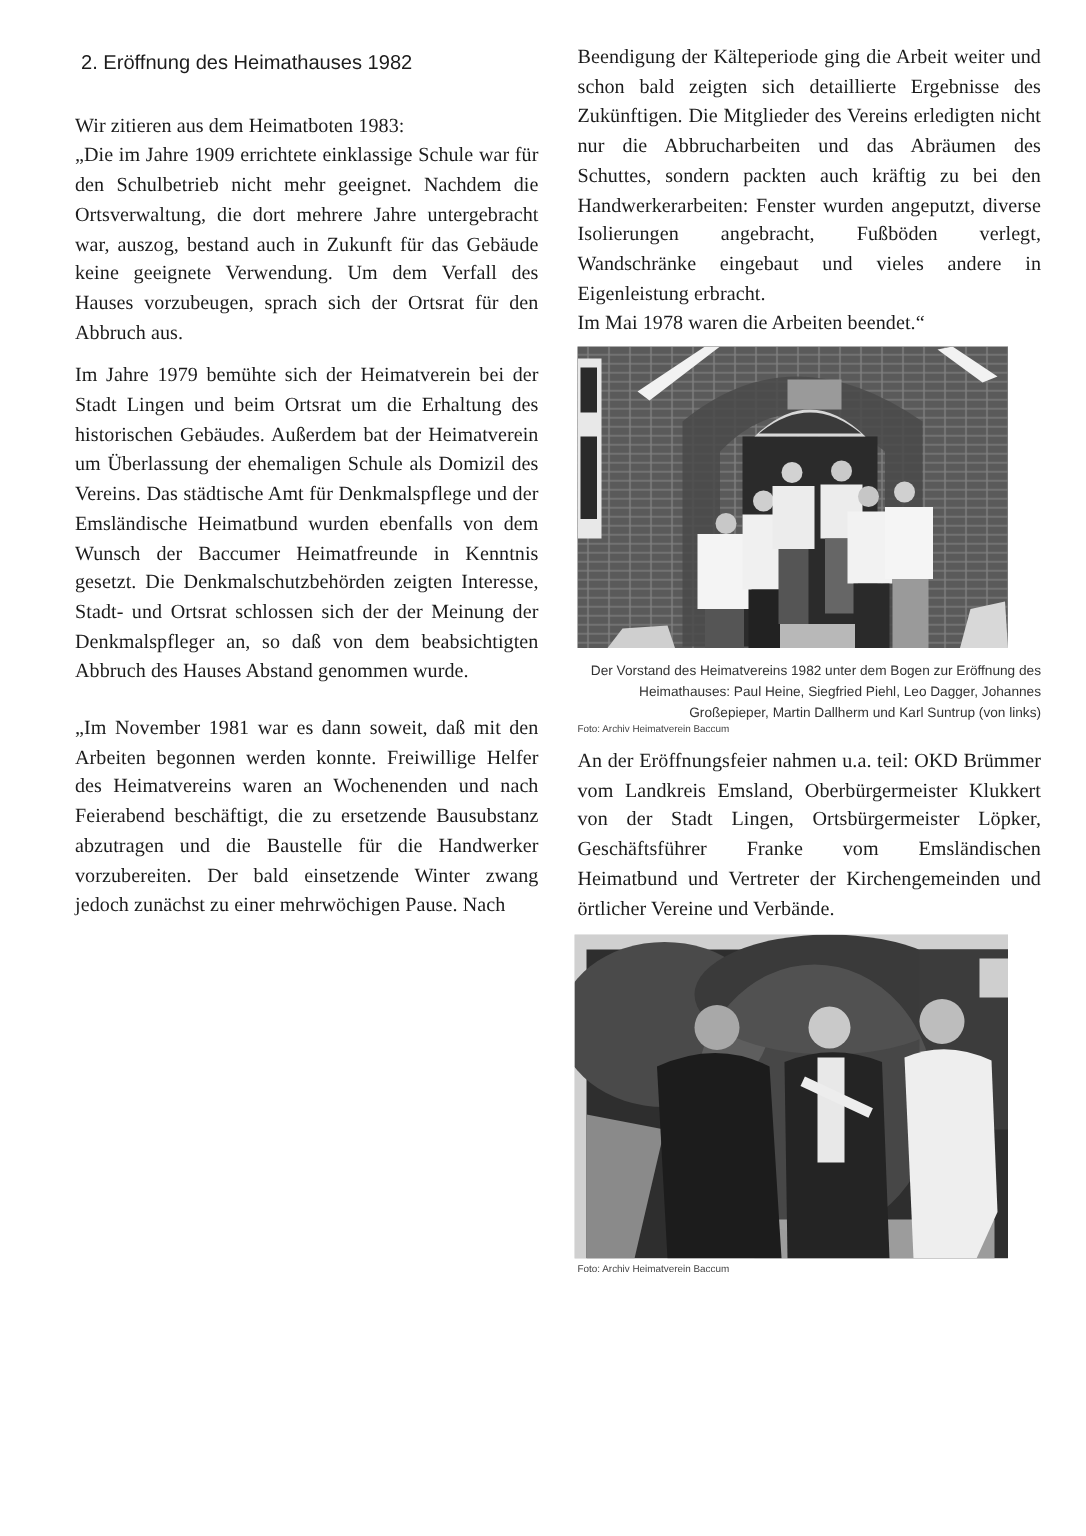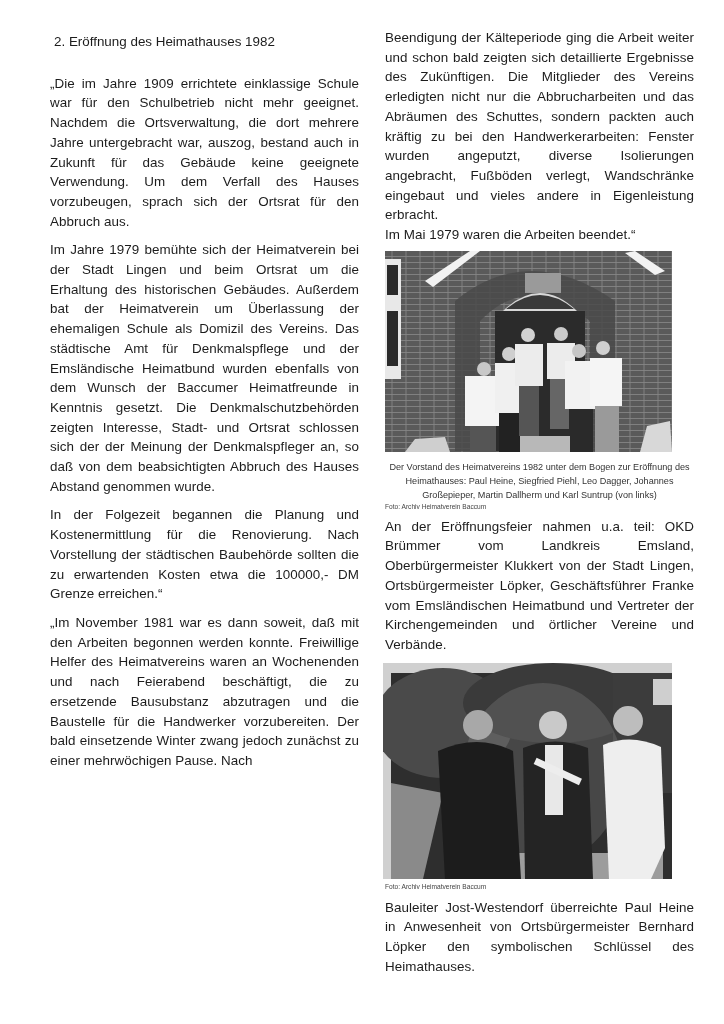--- a/index.html
+++ b/index.html
@@ -2,53 +2,53 @@
 <html><head>
 <meta charset="utf-8">
 <style>
   html, body { margin: 0; padding: 0; background: #ffffff; }
   body { width: 724px; height: 1024px; position: relative; overflow: hidden;
          font-family: "Liberation Sans", sans-serif; color: #1c1c1c; }
   .page { position: absolute; left: 0; top: 0; width: 724px; height: 1024px; background: #fff; }
   .col { position: absolute; top: 28px; width: 309px; }
   .col-left { left: 50px; }
   .col-right { left: 385px; }
-  .p { margin: 0; font-size: 13.4px; line-height: 19.7px; text-align: justify; letter-spacing: 0.05px; }
+  .p { margin: 0; font-size: 13.4px; line-height: 19.7px; text-align: justify; letter-spacing: 0.05px; font-family: Liberation Serif, serif; }
   .gap { height: 9px; }
   .heading { margin: 4px; font-size: 13.4px; line-height: 19.7px; }
   .photo { position: relative; overflow: hidden; }
   .photo1 { width: 287px; height: 201px; margin-top: 6px;
             background: #6e6e6e; }
   .photo2 { width: 289px; height: 216px; margin-top: 8px; margin-left: -2px;
             background: #cfcfcf; }
-  .caption { margin: 0; font-size: 9.1px; line-height: 14px; color: #333; text-align: center; }
+  .caption { margin: 0; font-size: 9.1px; line-height: 14px; color: #333; text-align: right; }
   .credit { margin: 0; font-size: 6.6px; line-height: 10px; color: #444; }
   svg { display: block; }
 </style>
 </head>
 <body>
 
 <div class="page">
 
   <div class="col col-left">
     <p class="heading">2. Eröffnung des Heimathauses 1982</p>
     <div class="gap"></div>
     <div class="gap"></div>
+    <p class="p">Wir zitieren aus dem Heimatboten 1983:</p>
     <p class="p">„Die im Jahre 1909 errichtete einklassige Schule war für den Schulbetrieb nicht mehr geeignet. Nachdem die Ortsverwaltung, die dort mehrere Jahre untergebracht war, auszog, bestand auch in Zukunft für das Gebäude keine geeignete Verwendung. Um dem Verfall des Hauses vorzubeugen, sprach sich der Ortsrat für den Abbruch aus.</p>
     <div class="gap"></div>
     <p class="p">Im Jahre 1979 bemühte sich der Heimatverein bei der Stadt Lingen und beim Ortsrat um die Erhaltung des historischen Gebäudes. Außerdem bat der Heimatverein um Überlassung der ehemaligen Schule als Domizil des Vereins. Das städtische Amt für Denkmalspflege und der Emsländische Heimatbund wurden ebenfalls von dem Wunsch der Baccumer Heimatfreunde in Kenntnis gesetzt. Die Denkmalschutzbehörden zeigten Interesse, Stadt- und Ortsrat schlossen sich der der Meinung der Denkmalspfleger an, so daß von dem beabsichtigten Abbruch des Hauses Abstand genommen wurde.</p>
     <div class="gap"></div>
-    <p class="p">In der Folgezeit begannen die Planung und Kostenermittlung für die Renovierung. Nach Vorstellung der städtischen Baubehörde sollten die zu erwartenden Kosten etwa die 100000,- DM Grenze erreichen.“</p>
     <div class="gap"></div>
     <p class="p">„Im November 1981 war es dann soweit, daß mit den Arbeiten begonnen werden konnte. Freiwillige Helfer des Heimatvereins waren an Wochenenden und nach Feierabend beschäftigt, die zu ersetzende Bausubstanz abzutragen und die Baustelle für die Handwerker vorzubereiten. Der bald einsetzende Winter zwang jedoch zunächst zu einer mehrwöchigen Pause. Nach</p>
   </div>
 
   <div class="col col-right">
     <p class="p">Beendigung der Kälteperiode ging die Arbeit weiter und schon bald zeigten sich detaillierte Ergebnisse des Zukünftigen. Die Mitglieder des Vereins erledigten nicht nur die Abbrucharbeiten und das Abräumen des Schuttes, sondern packten auch kräftig zu bei den Handwerkerarbeiten: Fenster wurden angeputzt, diverse Isolierungen angebracht, Fußböden verlegt, Wandschränke eingebaut und vieles andere in Eigenleistung erbracht.</p>
-    <p class="p">Im Mai 1979 waren die Arbeiten beendet.“</p>
+    <p class="p">Im Mai 1978 waren die Arbeiten beendet.“</p>
 
     <div class="photo photo1">
       <svg width="287" height="201" viewBox="0 0 287 201">
         <defs>
           <pattern id="brick" width="14" height="6" patternUnits="userSpaceOnUse">
             <rect width="14" height="6" fill="#5a5a5a"></rect>
             <path d="M0 5.5H14M7 0V5.5" stroke="#8a8a8a" stroke-width="0.8"></path>
           </pattern>
         </defs>
         <rect width="287" height="201" fill="url(#brick)"></rect>
@@ -121,16 +121,15 @@
         <path d="M140 85 Q172 72 205 85 L210 216 L142 216 Z" fill="#242424"></path>
         <rect x="162" y="82" width="18" height="70" fill="#e8e8e8"></rect>
         <rect x="150" y="105" width="50" height="7" fill="#ededed" transform="rotate(25 175 108)"></rect>
 
         <circle cx="245" cy="58" r="15" fill="#bdbdbd"></circle>
         <path d="M220 82 Q248 70 278 84 L282 185 L268 216 L226 216 Z" fill="#eeeeee"></path>
       </svg>
     </div>
     <p class="credit" style="margin-top:3px;">Foto: Archiv  Heimatverein Baccum</p>
     <div style="height:6px;"></div>
-    <p class="p">Bauleiter Jost-Westendorf überreichte Paul Heine in Anwesenheit von Ortsbürgermeister Bernhard Löpker den symbolischen Schlüssel des Heimathauses.</p>
   </div>
 
 </div>
 
 </body></html>

